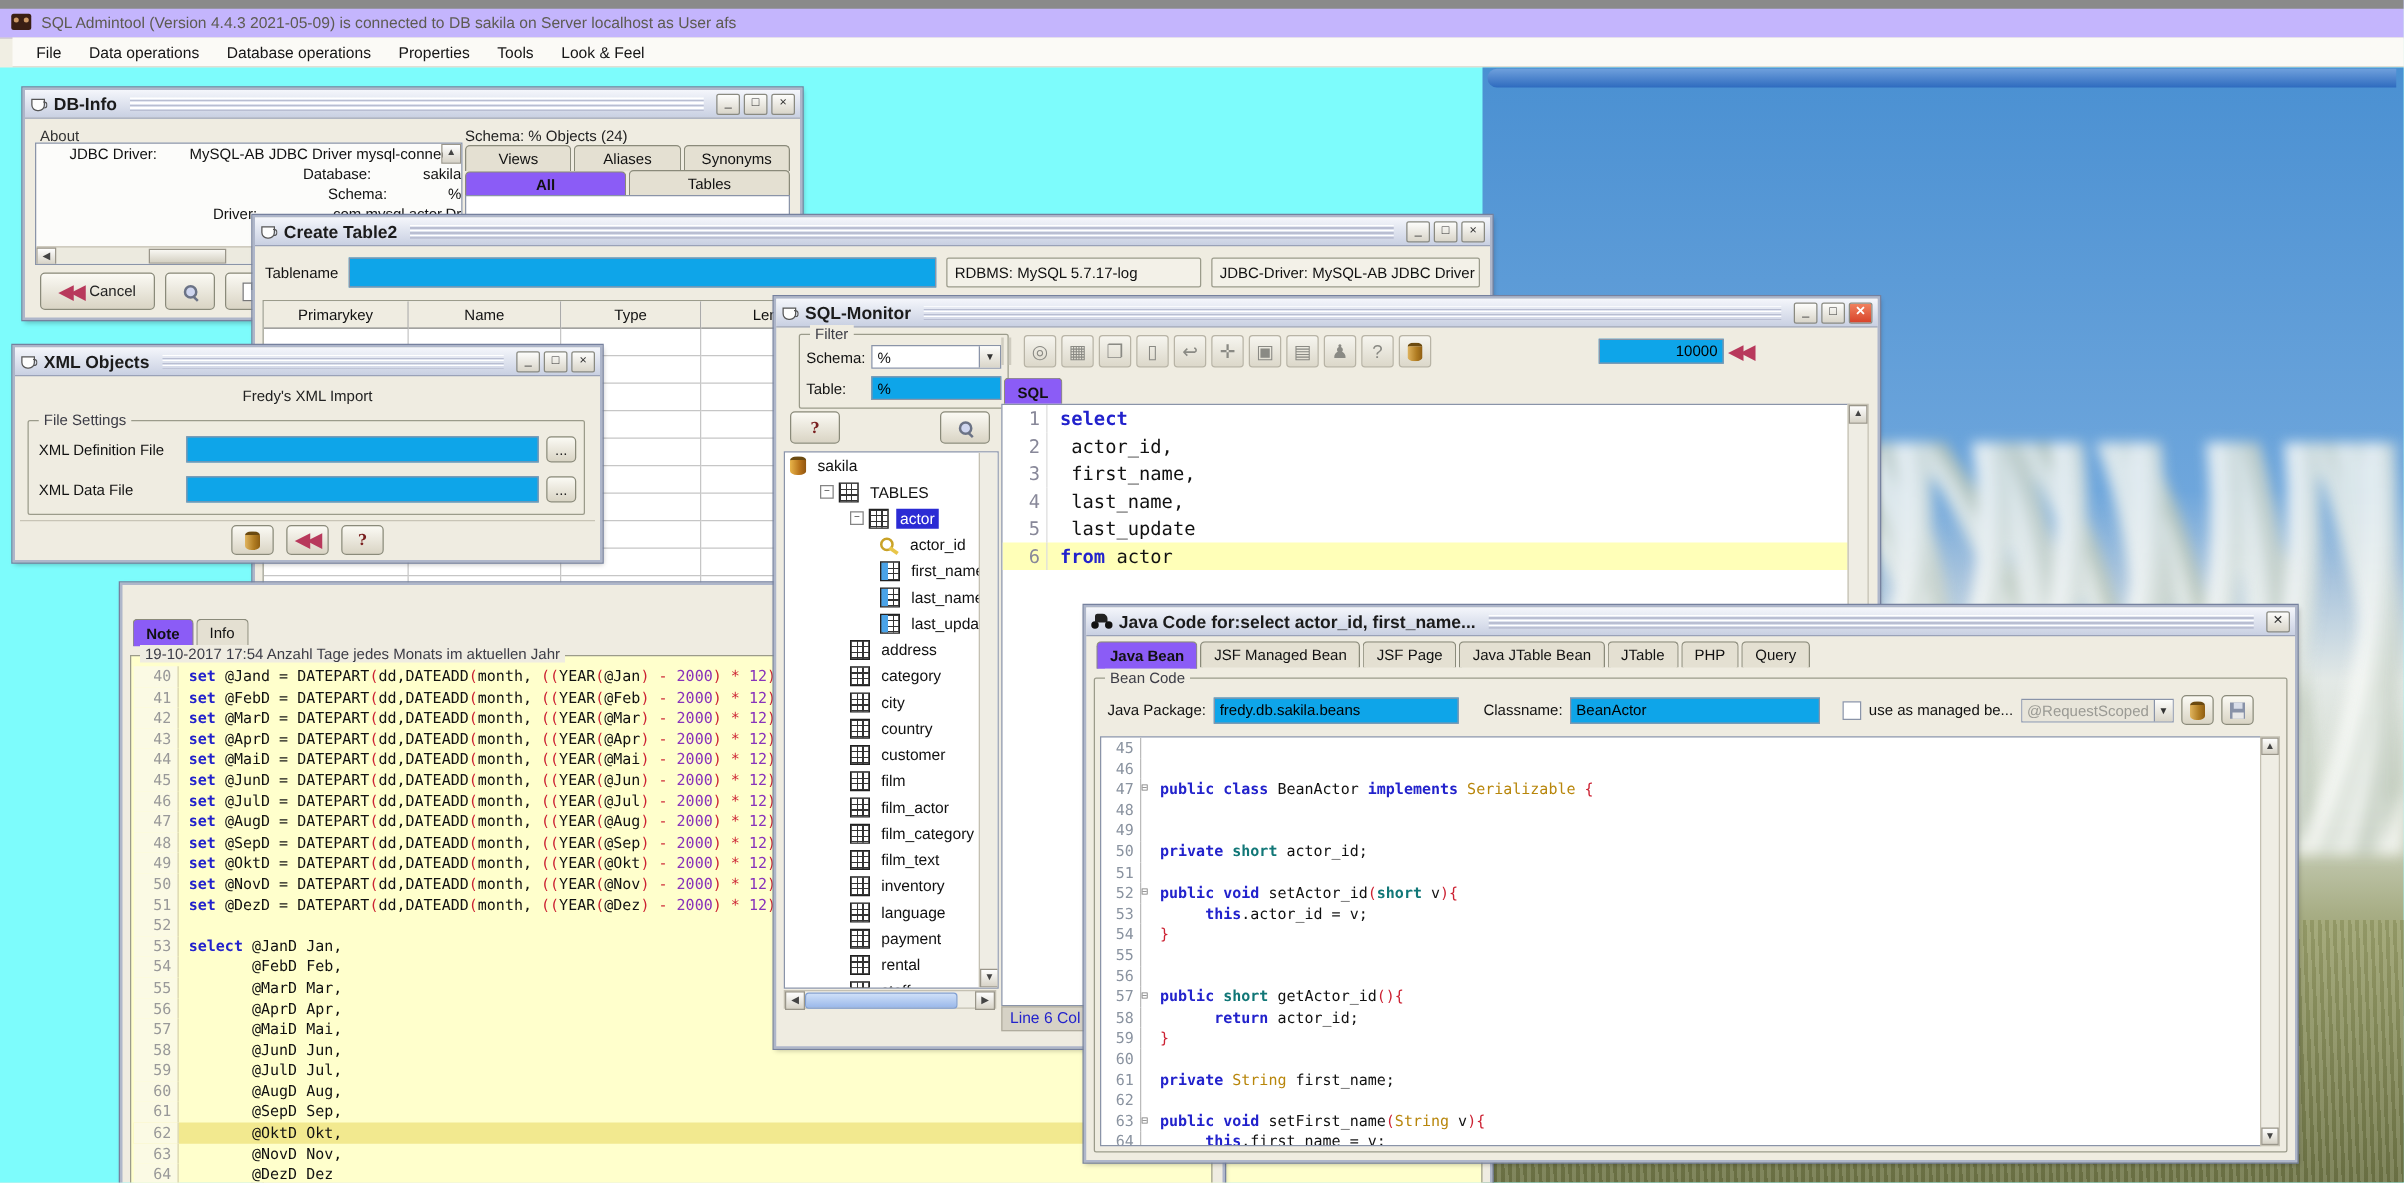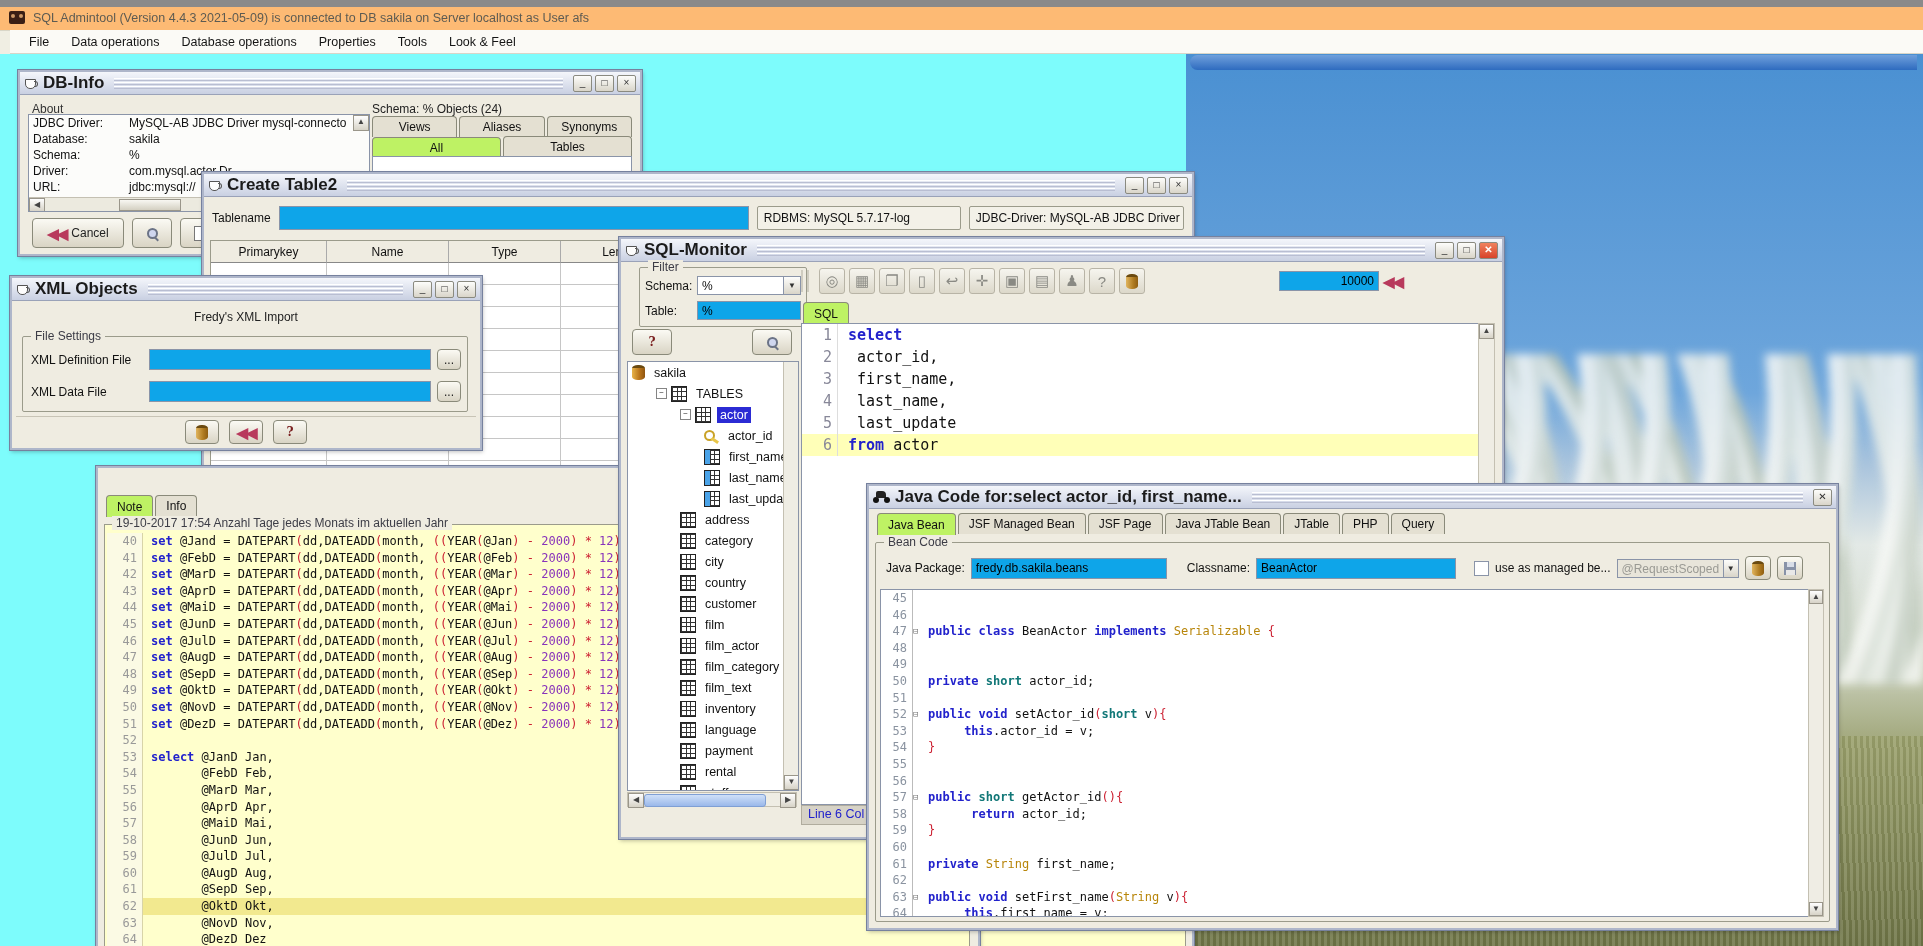--- a/index.html
+++ b/index.html
@@ -1,20 +1,20 @@
 <!DOCTYPE html>
 <html><head>
 <meta charset="utf-8">
 <style>
   html,body{margin:0;padding:0;}
   body{width:1923px;height:946px;overflow:hidden;position:relative;
        font-family:"Liberation Sans",sans-serif;font-size:12px;color:#111;
        background:#f0eee3;}
   
-  .appbar{position:absolute;left:0;top:0;width:1923px;height:30px;background:#fdba74;border-bottom:1px solid #d9d6c8;}
+  .appbar{position:absolute;left:0;top:0;width:1923px;height:30px;background:#c4b5fd;border-bottom:1px solid #d9d6c8;}
   .appbar .topstrip{position:absolute;left:0;top:0;width:100%;height:7px;background:#8a8a8a;}
   .app-icon{position:absolute;left:9px;top:11px;width:16px;height:13px;background:#3a1f14;border-radius:2px;}
   .app-icon:before{content:"";position:absolute;left:2px;top:3px;width:4px;height:4px;border-radius:50%;background:#c96;}
   .app-icon:after{content:"";position:absolute;right:2px;top:3px;width:4px;height:4px;border-radius:50%;background:#c96;}
   .app-title{position:absolute;left:33px;top:11px;color:#5d5b52;font-size:12.5px;}
   .menubar{position:absolute;left:10px;top:30px;width:1923px;height:24px;background:#fbfaf6;border-bottom:1px solid #d8d5c8;display:flex;align-items:center;padding-left:8px;box-sizing:border-box;}
   .menu-item{padding:3px 11px;font-size:12.5px;color:#151515;}
   
   .desktop{position:absolute;left:0;top:54px;width:1923px;height:892px;background:#7dfcfc;}
   .photo{position:absolute;left:1186px;top:0;width:737px;height:892px;
@@ -23,21 +23,21 @@
   .photo .trees{position:absolute;left:0;top:300px;width:100%;height:330px;filter:blur(5px);opacity:.85;
     background:
      repeating-radial-gradient(circle at 24px 60px,#f6f8f5 0 16px,#dde4dd 16px 26px,rgba(200,210,200,0) 26px 62px),
      repeating-radial-gradient(circle at 70px 160px,#eef2ee 0 20px,#ccd5cb 20px 34px,rgba(200,210,200,0) 34px 90px),
      repeating-radial-gradient(circle at 10px 260px,#e7ece6 0 14px,#bec9ba 14px 24px,rgba(200,210,200,0) 24px 70px);}
   .photo .grass{position:absolute;left:0;bottom:0;width:100%;height:210px;
     background:repeating-linear-gradient(88deg,rgba(255,255,255,.12) 0 3px,rgba(0,0,0,.05) 3px 6px),linear-gradient(#9aa06b,#6e7446);}
   
   .win{position:absolute;background:#efece1;border:2px solid #aeb6ca;outline:1px solid #76819e;box-shadow:1px 2px 4px rgba(0,0,0,.25);}
   .wtitle{position:relative;height:22px;background:linear-gradient(#f4f6fb,#c9d0e2);border-bottom:1px solid #9aa2b8;display:flex;align-items:center;padding:0 4px;}
-  .wtitle .txt{font-weight:bold;font-size:17px;color:#1b1b1b;margin-left:5px;white-space:nowrap;}
+  .wtitle .txt{font-weight:bold;font-size:14px;color:#1b1b1b;margin-left:5px;white-space:nowrap;}
   .grip{flex:1;height:11px;margin:0 10px;background:repeating-linear-gradient(#ffffff 0 1px,rgba(0,0,0,0) 1px 2px,#b9bed2 2px 3px,rgba(0,0,0,0) 3px 4px);}
   .wbtns{display:flex;gap:3px;}
   .wbtn{width:17px;height:15px;border:1px solid #8a8a80;border-radius:2px;background:linear-gradient(#fdfdfb,#d9d5c9);font-size:10px;line-height:13px;text-align:center;color:#333;}
   .wbtn.close-red{background:linear-gradient(#f0825f,#d8432a);color:#fff;font-weight:bold;}
   .cup-icon{width:14px;height:12px;position:relative;display:inline-block;}
   .cup-icon:before{content:"";position:absolute;left:1px;top:2px;width:9px;height:8px;background:#fdfdfd;border:1px solid #555;border-radius:0 0 5px 5px;}
   .cup-icon:after{content:"";position:absolute;right:0px;top:4px;width:3px;height:4px;border:1px solid #555;border-left:none;border-radius:0 3px 3px 0;}
   .moto-icon{width:17px;height:12px;position:relative;display:inline-block;}
   .moto-icon:before{content:"";position:absolute;left:0;bottom:0;width:6px;height:6px;border-radius:50%;background:#111;}
   .moto-icon:after{content:"";position:absolute;right:0;bottom:0;width:6px;height:6px;border-radius:50%;background:#111;}
@@ -55,40 +55,40 @@
   .help-glyph{color:#7a2020;font-weight:bold;font-family:"DejaVu Serif",serif;}
   .doc-icon{display:inline-block;width:11px;height:13px;background:#fff;border:1px solid #777;position:relative;}
   .doc-icon:before{content:"";position:absolute;right:-1px;top:-1px;width:4px;height:4px;background:#e8c64a;border:1px solid #777;}
   .floppy-icon{display:inline-block;width:13px;height:13px;background:#8892a8;position:relative;}
   .floppy-icon:before{content:"";position:absolute;left:3px;top:0;width:7px;height:5px;background:#d8dde8;}
   .floppy-icon:after{content:"";position:absolute;left:2px;bottom:0;width:9px;height:5px;background:#e8e8e8;}
   .chk{width:13px;height:13px;background:#fff;border:1px solid #8a94a8;display:inline-block;}
   
   .tabrow{display:flex;align-items:flex-end;}
   .tab{border:1px solid #8a8a7a;border-bottom:none;border-radius:4px 4px 0 0;background:#e4e0d2;padding:3px 10px;margin-right:2px;font-size:12px;white-space:nowrap;}
-  .tab.sel{background:#bef264;font-weight:normal;position:relative;top:1px;padding-top:4px;}
+  .tab.sel{background:#8b5cf6;font-weight:bold;position:relative;top:1px;padding-top:4px;}
   
   .sbtn{background:linear-gradient(#fefefe,#d7d3c7);border:1px solid #9a968a;color:#444;font-size:8px;text-align:center;line-height:12px;}
   .xp-thumb{background:linear-gradient(#cfe0f8,#9ab8ea);border:1px solid #7f9fd4;border-radius:3px;}
   
   .code{font-family:"DejaVu Sans Mono",monospace;white-space:pre;}
   .cl{display:flex;align-items:stretch;}
   .cl .ln{width:26px;text-align:right;padding-right:5px;color:#999;flex:0 0 auto;}
   .cl .fold{width:11px;color:#777;font-size:9px;line-height:inherit;flex:0 0 auto;}
   .cl .src{flex:1;}
   .ck{color:#2222cc;font-weight:bold;}
   .ct{color:#117777;font-weight:bold;}
   .cs{color:#b8860b;}
   .cn{color:#8833bb;}
   .cr{color:#cc2233;}
   
   #dbinfo{left:18px;top:70px;width:620px;height:182px;z-index:10;}
   #dbinfo .about-lbl{position:absolute;left:12px;top:30px;color:#333;}
   #dbinfo .about-box{position:absolute;left:8px;top:42px;width:340px;height:96px;background:#fcfcfa;border:1px solid #8a94a8;overflow:hidden;}
-  .about-row{display:flex;height:16px;line-height:16px;padding-left:4px;}
+  .about-row{display:flex;height:16px;line-height:16px;padding-left:4px;justify-content:flex-end;}
   .about-row .lbl{width:96px;flex:0 0 auto;}
   .about-row .val{white-space:nowrap;}
   #dbinfo .vup{position:absolute;right:0;top:0;width:14px;height:14px;}
   #dbinfo .hscroll{position:absolute;left:0;bottom:0;width:100%;height:13px;background:#eceadf;border-top:1px solid #c4c0b2;}
   #dbinfo .hscroll .sbtn{position:absolute;left:0;top:0;width:14px;height:12px;}
   #dbinfo .hscroll .thumb{position:absolute;left:90px;top:1px;width:60px;height:10px;background:linear-gradient(#f8f7f2,#d4d0c2);border:1px solid #9a968a;}
   #dbinfo .btnrow{position:absolute;left:12px;top:146px;display:flex;gap:8px;}
   #dbinfo .schema-lbl{position:absolute;left:352px;top:30px;color:#222;}
   #dbinfo .tabs1{position:absolute;left:352px;top:44px;width:262px;}
   #dbinfo .tabs2{position:absolute;left:352px;top:64px;width:262px;}

